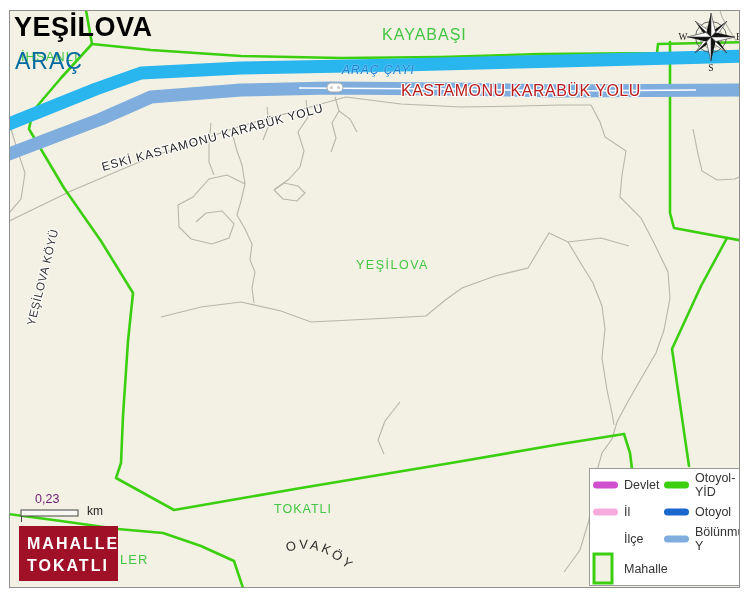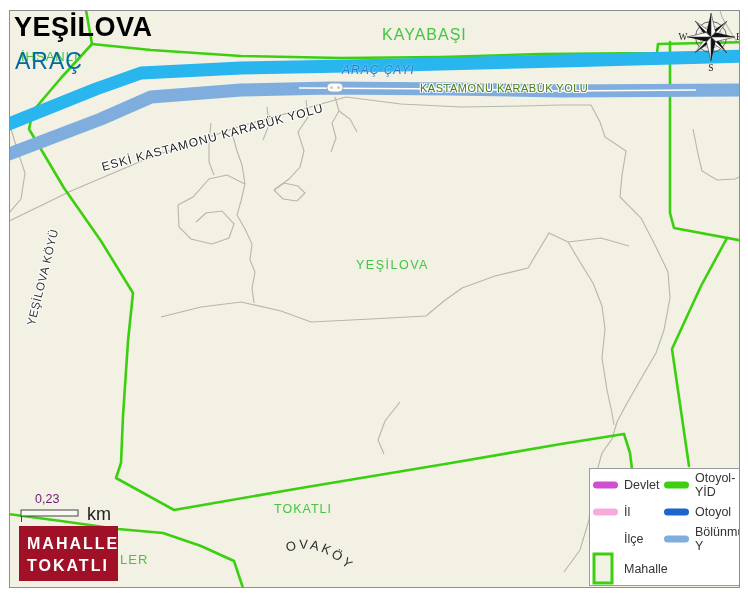--- a/index.html
+++ b/index.html
@@ -10,30 +10,30 @@
   .canvas{position:absolute;left:0;top:0}
   .lbl{position:absolute;white-space:nowrap;line-height:1.1}
   .green{color:#44c544}
   .page-title{left:4px;top:2px;font-size:27px;font-weight:bold;color:#000;letter-spacing:.5px;z-index:3}
   .subtitle{left:5px;top:38px;font-size:23px;color:#0369a1;letter-spacing:1px;z-index:3}
   .ihsanli{left:11px;top:39px;font-size:13px;letter-spacing:1px;z-index:2}
   .kayabasi{left:372px;top:15px;font-size:16px;letter-spacing:1px}
   .arac-cayi{left:332px;top:53px;font-size:12px;font-style:italic;font-weight:normal;
        color:#1f7fd4;letter-spacing:1px;text-shadow:0 0 2px #cfe9fb}
   .halo{text-shadow:-1px -1px 0 #fff,1px -1px 0 #fff,-1px 1px 0 #fff,1px 1px 0 #fff,0 0 2px #fff}
-  .kk-yolu{left:410px;top:71px;font-size:11px;color:#4d7c0f;letter-spacing:.5px}
+  .kk-yolu{left:391px;top:71px;font-size:16px;color:#b91c1c;letter-spacing:.5px}
   .eski-yolu{left:92px;top:150px;font-size:12px;color:#222;letter-spacing:1px;
        transform:rotate(-15deg);transform-origin:0 50%}
   .yesilova-center{left:346px;top:248px;font-size:12.5px;letter-spacing:1.5px}
   .yesilova-koyu{left:21px;top:308px;font-size:11.5px;color:#333;letter-spacing:.6px;
        transform:rotate(-76deg);transform-origin:0 50%}
   .tokatli{left:264px;top:492px;font-size:12.5px;letter-spacing:1px}
   .ler{left:110px;top:542px;font-size:13px;letter-spacing:1px}
   .scale-value{left:25px;top:482px;font-size:12.5px;color:#701a75}
-  .scale-unit{left:77px;top:494px;font-size:18px;color:#222}
+  .scale-unit{left:77px;top:494px;font-size:12px;color:#222}
   .logo{position:absolute;left:9px;top:515px;width:99px;height:55px;background:#a01128;
        color:#fff;font-weight:bold;font-size:16px;letter-spacing:2px;
        padding:7px 0 0 8px;box-sizing:border-box;line-height:1.35;z-index:4}
   .legend{position:absolute;left:579px;top:457px;width:147px;height:113px;background:#ffffff;
        border:1px solid #9a9a9a;z-index:5;display:grid;
        grid-template-columns:71px 76px;grid-template-rows:26px 27px 27px 33px;
        align-items:center;padding:3px 0 0 2px;box-sizing:content-box}
   .lg-cell{display:flex;align-items:center;gap:4px;height:100%}
   .lg-label{font-size:12.5px;color:#333}
   .lg-swatch{flex:0 0 auto}

